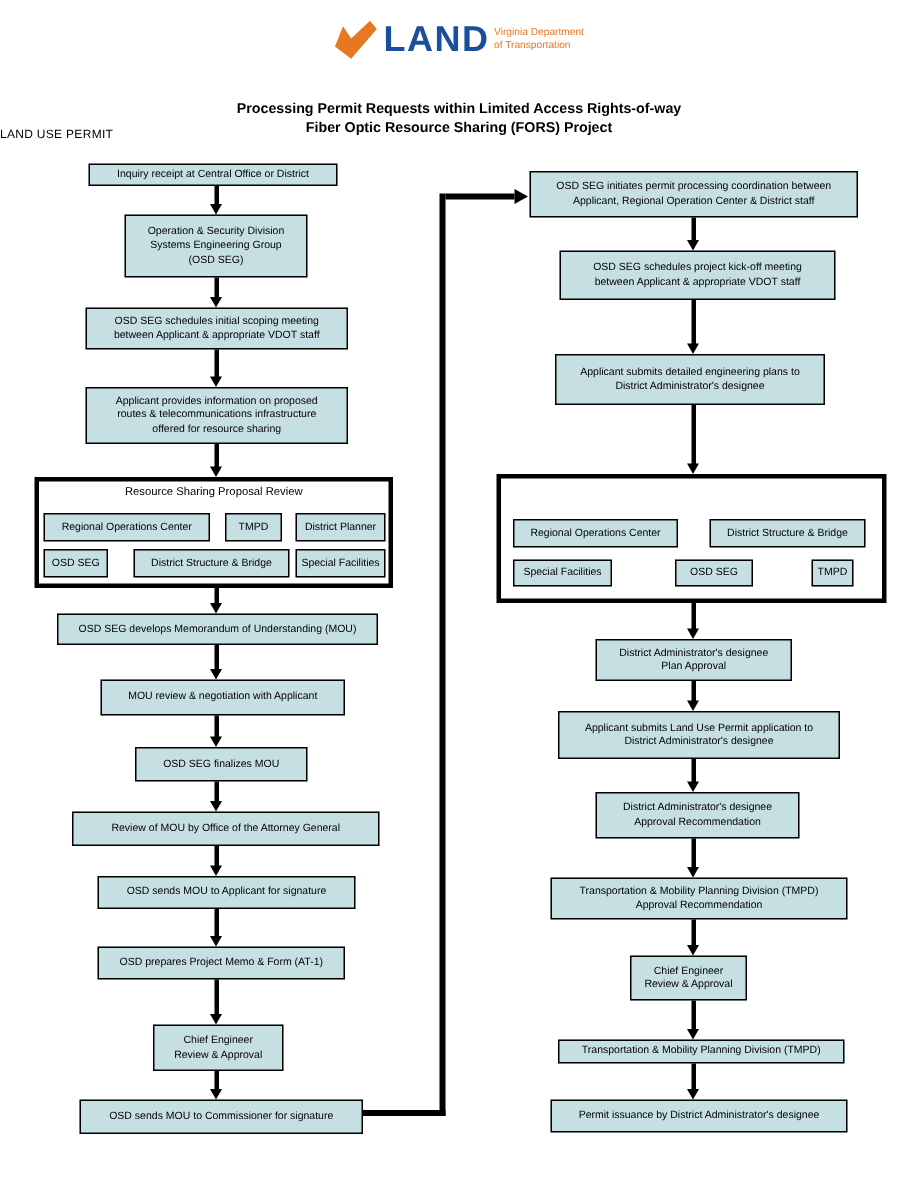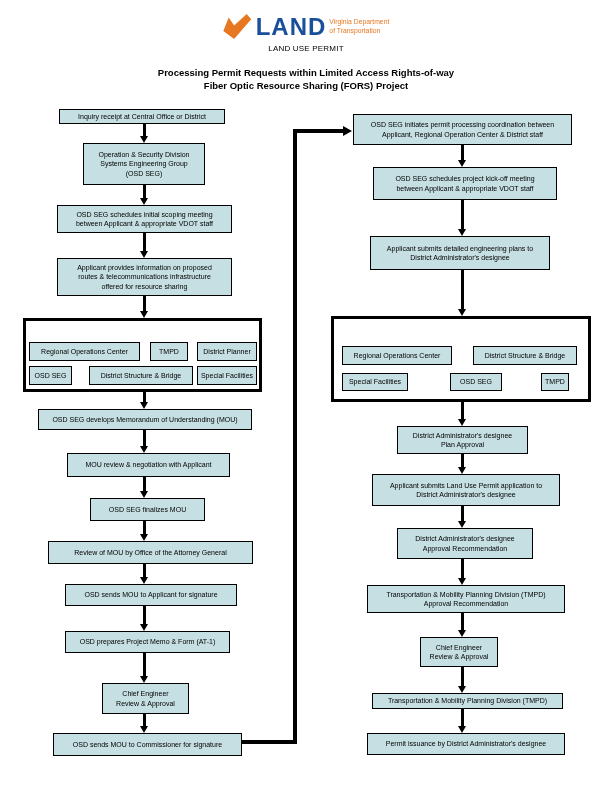--- a/index.html
+++ b/index.html
@@ -6,21 +6,21 @@
   #page {
     position:relative; width:612px; height:792px; background:#ffffff;
     font-family:"Liberation Sans", sans-serif; color:#000; overflow:hidden;
   }
   
   .logo { position:absolute; top:13px; left:50%; transform:translateX(-50%);
           display:flex; align-items:center; gap:3px; }
   .swoosh { width:30px; height:27px; }
   .brand { font-size:24px; font-weight:bold; letter-spacing:1px; color:#1a4f9c; line-height:1; }
   .tagline { font-size:6.8px; line-height:1.25; color:#e87722; text-align:left; }
-  .doc-line { position:absolute; width:100%; text-align:center; font-size:8px; letter-spacing:.2px; }
+  .doc-line { position:absolute; width:100%; text-align:left; font-size:8px; letter-spacing:.2px;margin-top:41px; }
   .title-line { position:absolute; width:100%; text-align:center; font-size:9.5px; font-weight:bold; }
   
   #diagram { position:absolute; inset:0; }
   .node {
     position:absolute; border:1px solid #000; box-sizing:border-box;
     display:flex; align-items:center; justify-content:center; text-align:center;
     font-size:7px; line-height:1.35; white-space:pre-line; padding:1px 2px;
   }
   .container-box { position:absolute; border:3px solid #000; box-sizing:border-box; }
   .container-title { position:absolute; font-size:7.5px; text-align:center; }
@@ -81,20 +81,21 @@
 District Administrator's designee</div>
       <div class="node" style="left: 397px; top: 528px; width: 136px; height: 31px; background: rgb(198, 223, 227);">District Administrator's designee
 Approval Recommendation</div>
       <div class="node" style="left: 367px; top: 585px; width: 198px; height: 28px; background: rgb(198, 223, 227);">Transportation &amp; Mobility Planning Division (TMPD)
 Approval Recommendation</div>
       <div class="node" style="left: 420px; top: 637px; width: 78px; height: 30px; background: rgb(198, 223, 227);">Chief Engineer
 Review &amp; Approval</div>
       <div class="node" style="left: 372px; top: 693px; width: 191px; height: 16px; background: rgb(198, 223, 227);">Transportation &amp; Mobility Planning Division (TMPD)</div>
       <div class="node" style="left: 367px; top: 733px; width: 198px; height: 22px; background: rgb(198, 223, 227);">Permit issuance by District Administrator's designee</div>
       <div class="container-box" style="left: 23px; top: 318px; width: 239px; height: 74px;"></div>
+      <div class="container-title" style="left: 23px; top: 323px; width: 239px; height: 10px;">Resource Sharing Proposal Review</div>
       <div class="node" style="left: 29px; top: 342px; width: 111px; height: 19px; background: rgb(198, 223, 227);">Regional Operations Center</div>
       <div class="node" style="left: 150px; top: 342px; width: 38px; height: 19px; background: rgb(198, 223, 227);">TMPD</div>
       <div class="node" style="left: 197px; top: 342px; width: 60px; height: 19px; background: rgb(198, 223, 227);">District Planner</div>
       <div class="node" style="left: 29px; top: 366px; width: 43px; height: 19px; background: rgb(198, 223, 227);">OSD SEG</div>
       <div class="node" style="left: 89px; top: 366px; width: 104px; height: 19px; background: rgb(198, 223, 227);">District Structure &amp; Bridge</div>
       <div class="node" style="left: 197px; top: 366px; width: 60px; height: 19px; background: rgb(198, 223, 227);">Special Facilities</div>
       <div class="container-box" style="left: 331px; top: 316px; width: 260px; height: 86px;"></div>
       <div class="node" style="left: 342px; top: 346px; width: 110px; height: 19px; background: rgb(198, 223, 227);">Regional Operations Center</div>
       <div class="node" style="left: 473px; top: 346px; width: 104px; height: 19px; background: rgb(198, 223, 227);">District Structure &amp; Bridge</div>
       <div class="node" style="left: 342px; top: 373px; width: 66px; height: 18px; background: rgb(198, 223, 227);">Special Facilities</div>

